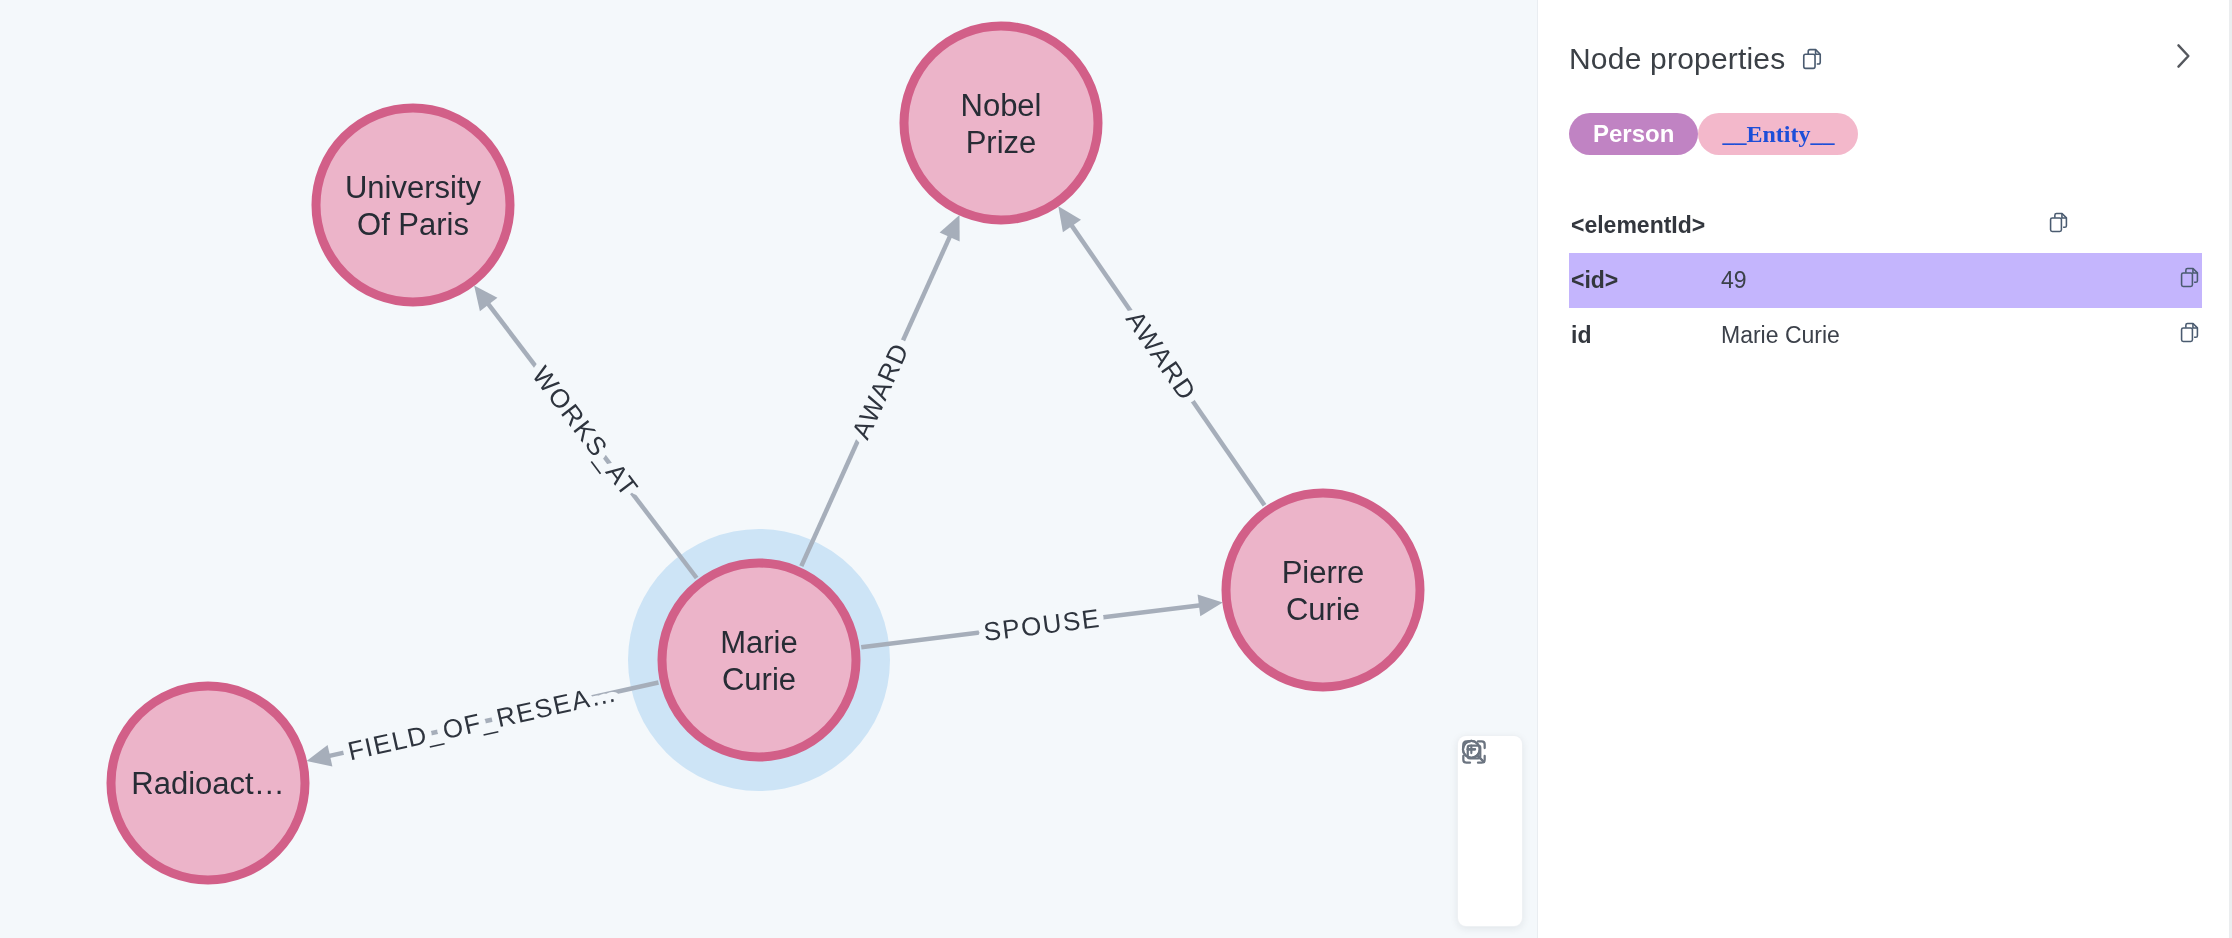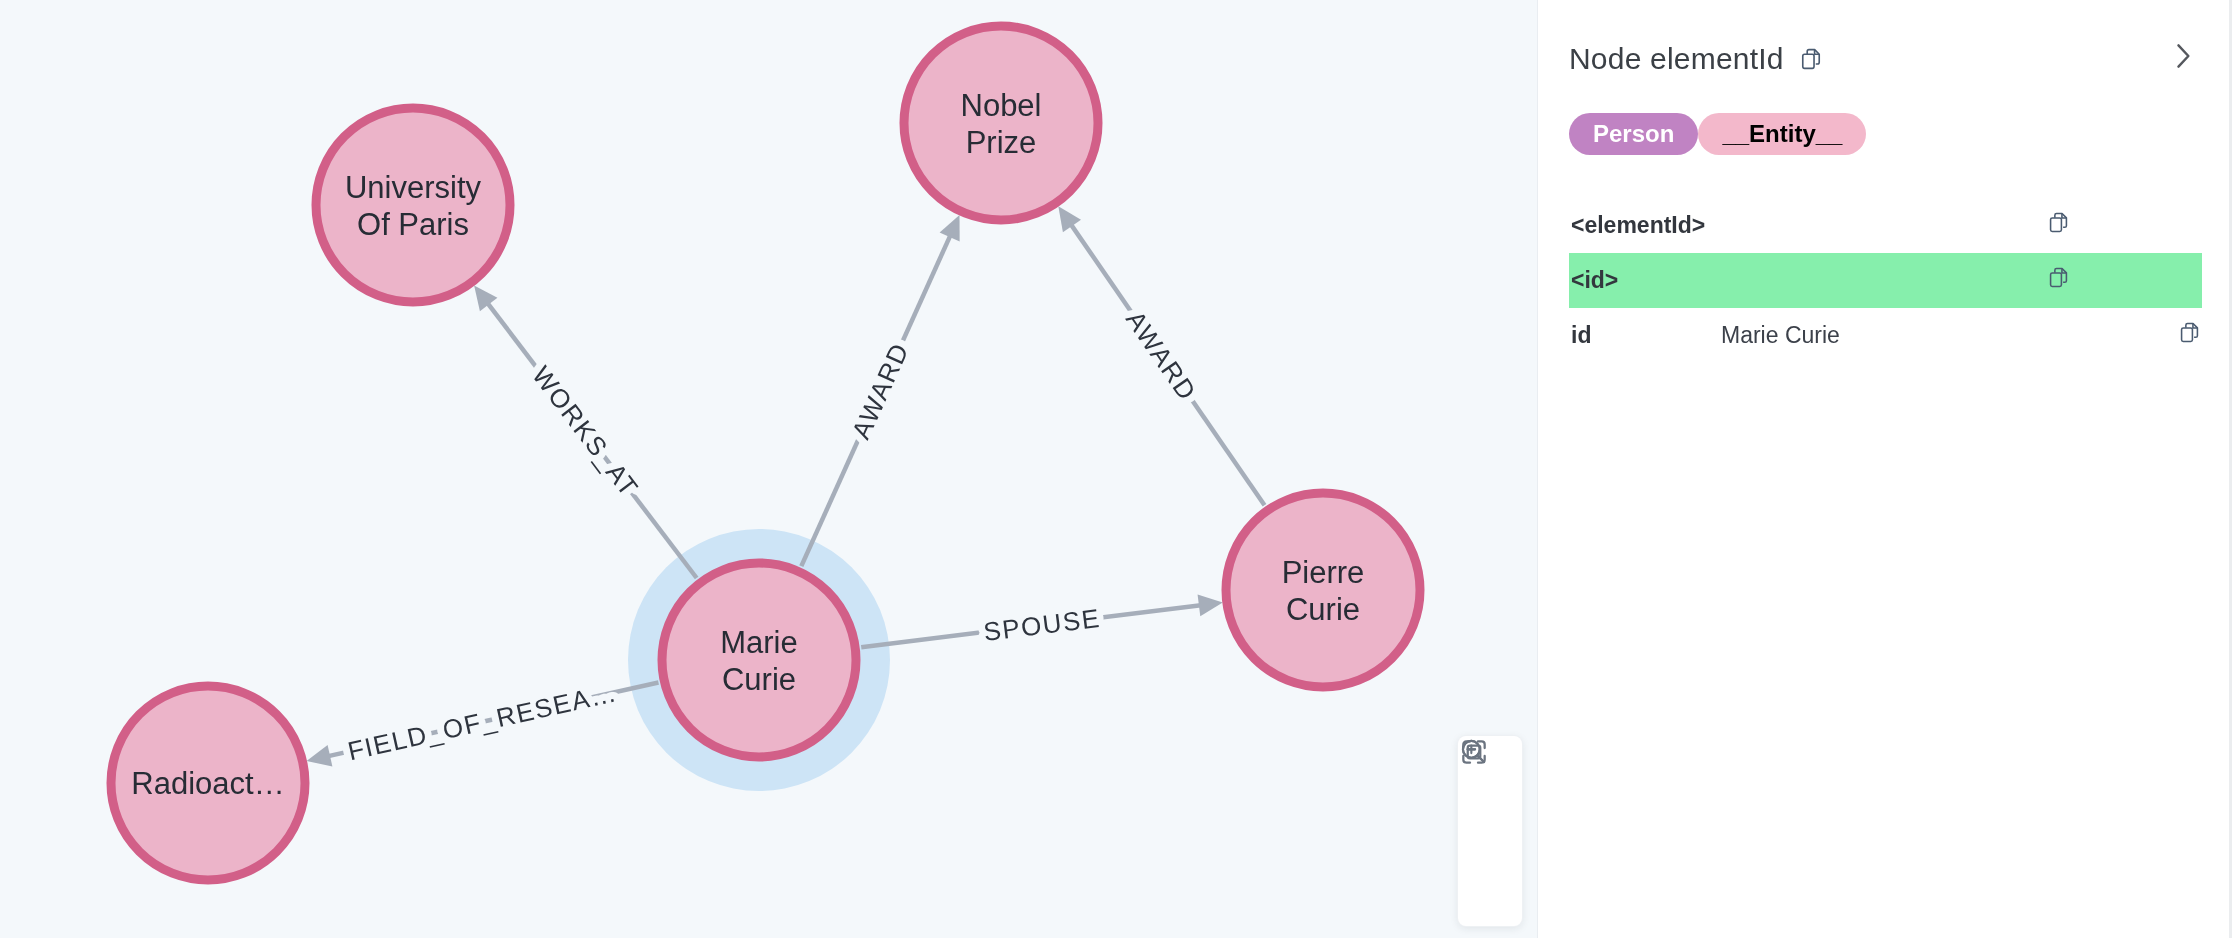--- a/index.html
+++ b/index.html
@@ -52,21 +52,21 @@
     height: 42px; border-radius: 21px; padding: 0 24px;
     display: inline-flex; align-items: center; justify-content: center;
     font-size: 24px; font-weight: bold; cursor: pointer; border: none;
   }
 
   .props { margin-top: 43px; }
   .prop-row {
     display: grid; grid-template-columns: 150px 350px 1fr;
     align-items: start; padding: 9px 0 9px 2px; min-height: 48px;
   }
-  .prop-row.alt { background: #86efac; }
+  .prop-row.alt { background: #c4b5fd; }
   .prop-key  { font-size: 23px; font-weight: bold; color: #33373e; line-height: 37px; }
   .prop-value {
     font-size: 23px; color: #3c414a; line-height: 37px;
     word-break: break-all;
   }
   .prop-copy {
     justify-self: end; border: none; background: transparent; cursor: pointer;
     padding: 0; line-height: 0; margin-top: 3px;
   }
 </style>
@@ -138,51 +138,52 @@
           <path d="M20 15 V17.8 A2.2 2.2 0 0 1 17.8 20 H15"></path>
           <path d="M9 20 H6.2 A2.2 2.2 0 0 1 4 17.8 V15"></path>
           <rect x="7.3" y="7.3" width="9.4" height="9.4" rx="1.6"></rect>
         </svg>
       </button>
     </div>
   </div>
 
   <aside class="panel">
     <div class="panel-header">
-      <h2 class="panel-title">Node elementId</h2>
+      <h2 class="panel-title">Node properties</h2>
       <button class="title-copy" title="Copy">
         <svg width="26" height="26" viewBox="0 0 24 24" fill="none" stroke="#4a5b70" stroke-width="1.5" stroke-linejoin="round">
           <path d="M8.5 7.5 V5 a1.6 1.6 0 0 1 1.6-1.6 H15.4 L19.6 7.6 V15 a1.6 1.6 0 0 1 -1.6 1.6 h-1.6"></path>
           <path d="M15.3 3.6 v4 h4.2"></path>
           <rect x="4.4" y="7.6" width="10.4" height="13" rx="1.6"></rect>
         </svg>
       </button>
       <button class="collapse-btn" title="Collapse panel">
         <svg width="34" height="34" viewBox="0 0 24 24" fill="none" stroke="#55585e" stroke-width="1.7" stroke-linecap="round" stroke-linejoin="round">
           <polyline points="9.5,4.5 16.5,12 9.5,19.5"></polyline>
         </svg>
       </button>
     </div>
 
     <div class="badges" id="badges">
         <button class="badge" style="background: rgb(192, 131, 195); color: rgb(255, 255, 255);">Person</button>
-        <button class="badge" style="background: rgb(243, 184, 203); color: #000000;">__Entity__</button>
+        <button class="badge" style="background: rgb(243, 184, 203); color: #1d4ed8; font-family: Liberation Serif, serif;">__Entity__</button>
       </div>
 
     <div class="props" id="props">
         <div class="prop-row">
           <div class="prop-key">&lt;elementId&gt;</div>
           <button class="prop-copy" title="Copy value"><svg width="25" height="25" viewBox="0 0 24 24" fill="none" stroke="#4a5b70" stroke-width="1.5" stroke-linejoin="round">
               <path d="M8.5 7.5 V5 a1.6 1.6 0 0 1 1.6-1.6 H15.4 L19.6 7.6 V15 a1.6 1.6 0 0 1 -1.6 1.6 h-1.6"></path>
               <path d="M15.3 3.6 v4 h4.2"></path>
               <rect x="4.4" y="7.6" width="10.4" height="13" rx="1.6"></rect>
             </svg></button>
         </div>
         <div class="prop-row alt">
           <div class="prop-key">&lt;id&gt;</div>
+          <div class="prop-value">49</div>
           <button class="prop-copy" title="Copy value"><svg width="25" height="25" viewBox="0 0 24 24" fill="none" stroke="#4a5b70" stroke-width="1.5" stroke-linejoin="round">
               <path d="M8.5 7.5 V5 a1.6 1.6 0 0 1 1.6-1.6 H15.4 L19.6 7.6 V15 a1.6 1.6 0 0 1 -1.6 1.6 h-1.6"></path>
               <path d="M15.3 3.6 v4 h4.2"></path>
               <rect x="4.4" y="7.6" width="10.4" height="13" rx="1.6"></rect>
             </svg></button>
         </div>
         <div class="prop-row">
           <div class="prop-key">id</div>
           <div class="prop-value">Marie Curie</div>
           <button class="prop-copy" title="Copy value"><svg width="25" height="25" viewBox="0 0 24 24" fill="none" stroke="#4a5b70" stroke-width="1.5" stroke-linejoin="round">

